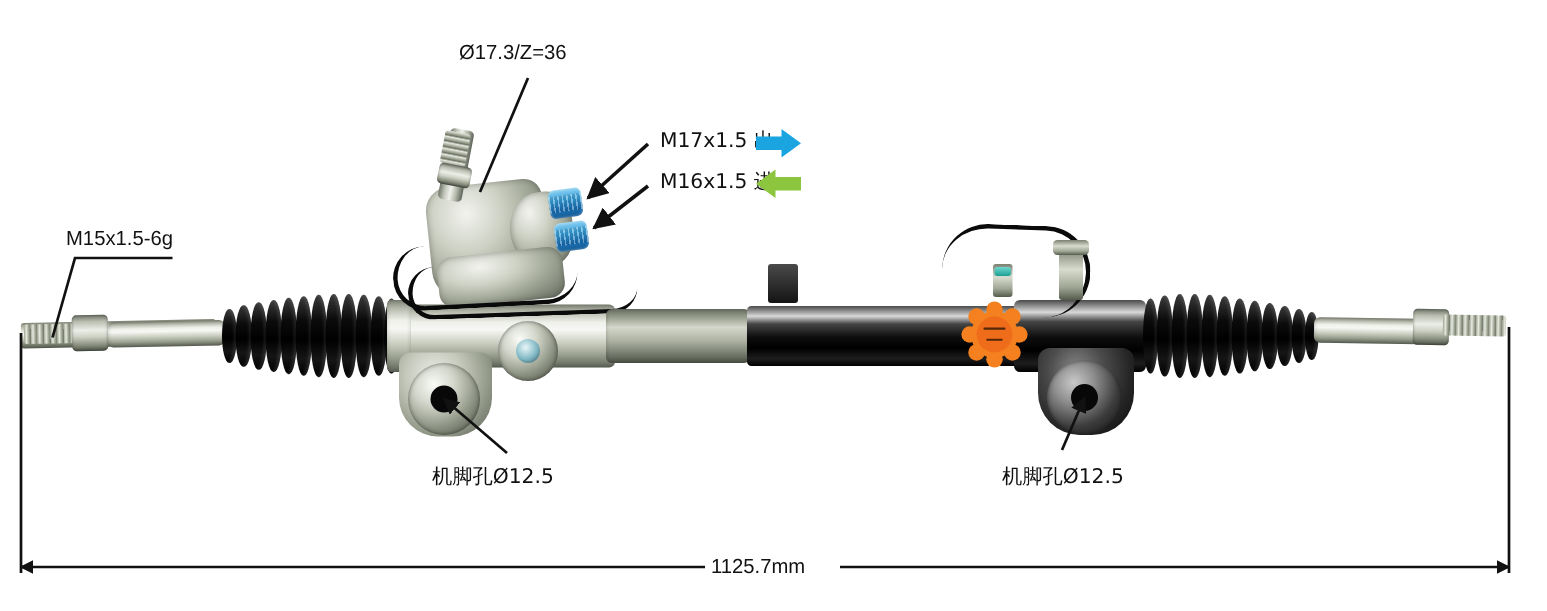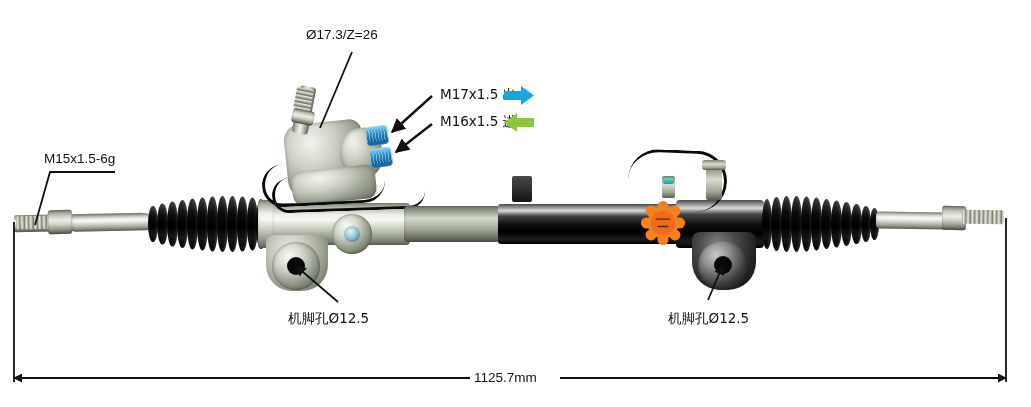--- a/index.html
+++ b/index.html
@@ -252,21 +252,21 @@
 
     <line x1="296" y1="266" x2="338" y2="302" stroke="#111" stroke-width="1.8" marker-start="url(#ah)"></line>
     <line x1="723" y1="265" x2="708" y2="300" stroke="#111" stroke-width="1.8" marker-start="url(#ah)"></line>
 
     <line x1="14" y1="222" x2="14" y2="382" stroke="#111" stroke-width="1.8"></line>
     <line x1="1006" y1="218" x2="1006" y2="382" stroke="#111" stroke-width="1.8"></line>
     <line x1="14" y1="378" x2="470" y2="378" stroke="#111" stroke-width="1.8" marker-start="url(#ahs)"></line>
     <line x1="560" y1="378" x2="1006" y2="378" stroke="#111" stroke-width="1.8" marker-end="url(#ahs)"></line>
   </svg>
 
-  <div class="lbl" style="left:306px;top:28px;">Ø17.3/Z=26</div>
+  <div class="lbl" style="left:306px;top:28px;">Ø17.3/Z=36</div>
 
   <div class="lbl lbl-cn" style="left:440px;top:88px;">M17x1.5 出</div>
 
   <div class="lbl lbl-cn" style="left:440px;top:115px;">M16x1.5 进</div>
 
   <div class="arrow-blue" style="left:504px;top:86px;">
     <svg width="30" height="19" viewBox="0 0 30 19" aria-hidden="true">
       <path d="M0,5 L17,5 L17,0 L30,9.5 L17,19 L17,14 L0,14 Z" fill="#1ba5e0"></path>
     </svg>
   </div>

